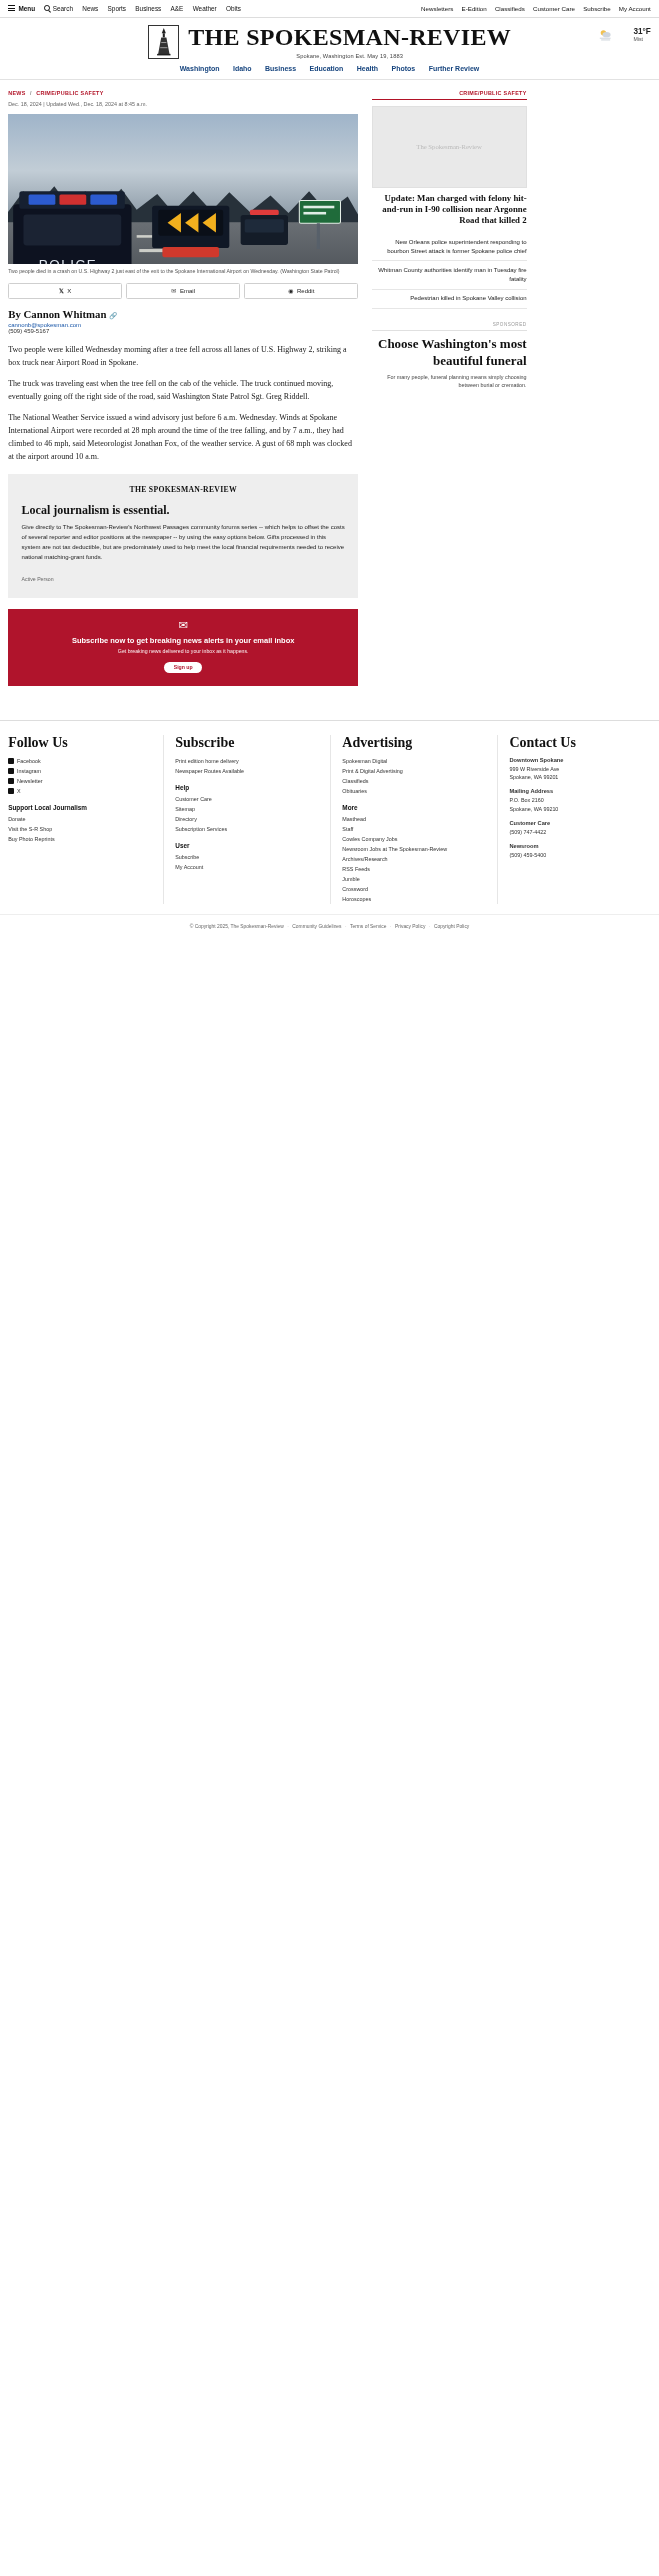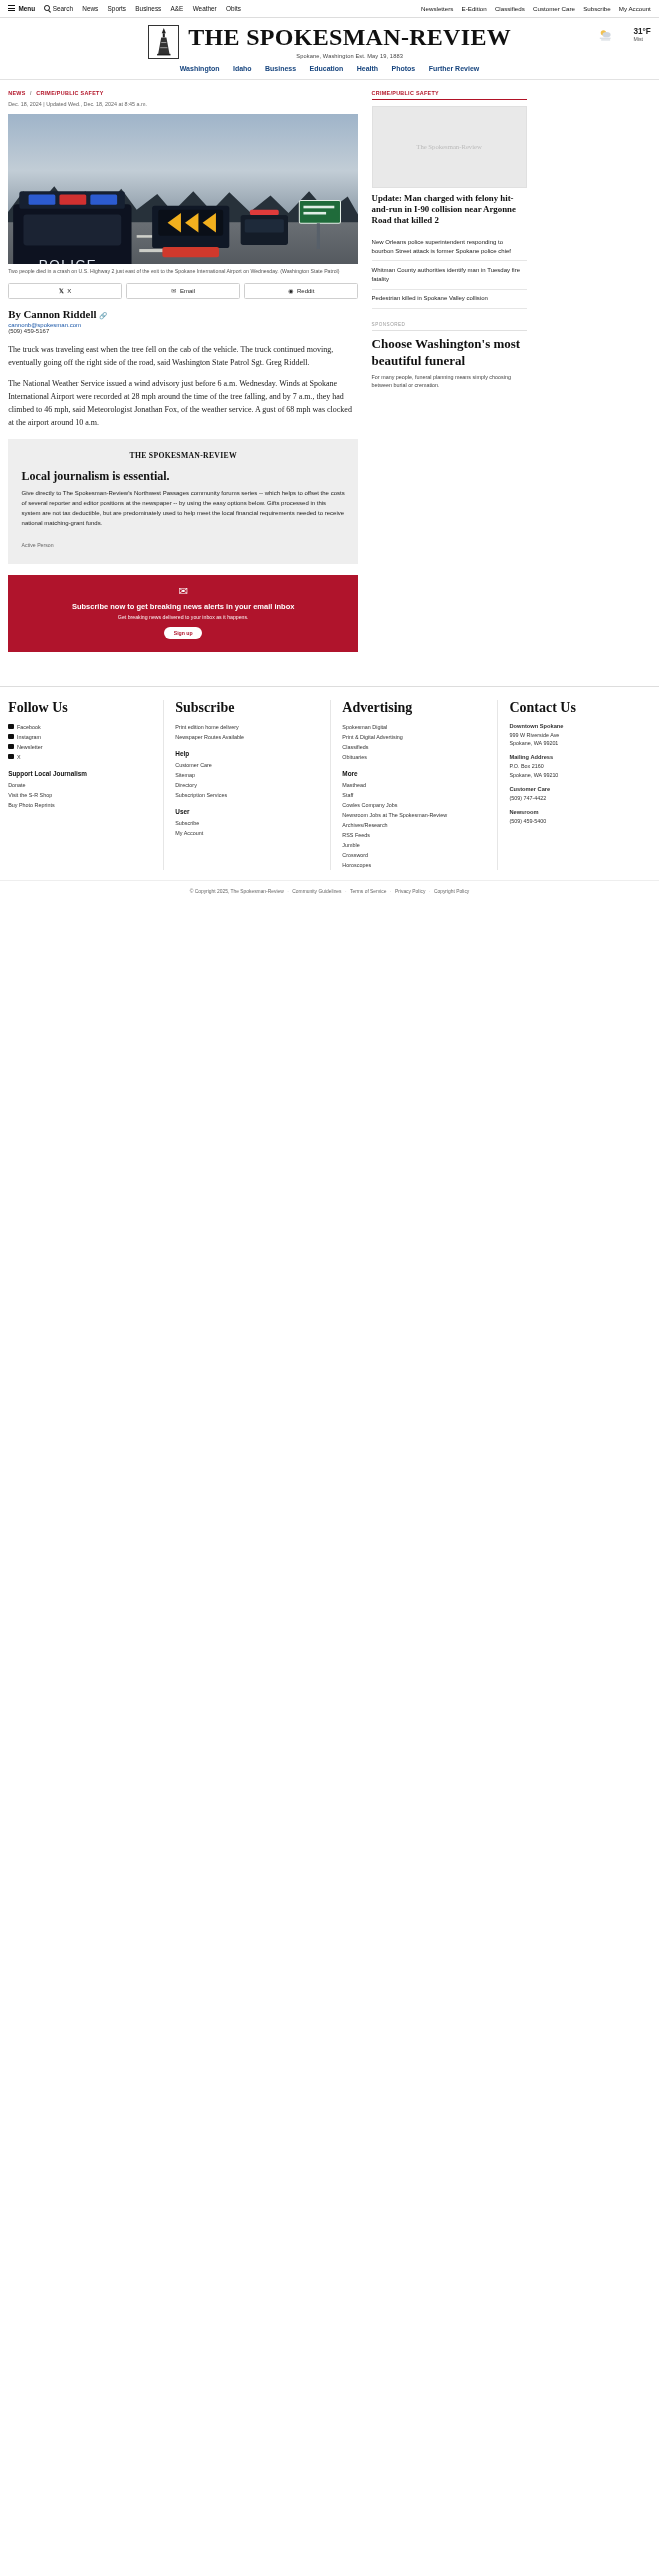--- a/index.html
+++ b/index.html
@@ -77,21 +77,21 @@
     font-size: 7px;
     font-weight: 700;
     color: #0f3d73;
     border-bottom: 0.5px solid #e2e2e2;
   }
   .mainnav a { color:#16447e; text-decoration:none; }
 
   
   .wrap { display:flex; max-width: 659px; margin: 0 auto; padding: 0 8.2px; gap: 13.4px; }
   .main-col { width: 350px; flex: 0 0 350px; padding-top: 9.3px; }
-  .side-col { width: 155px; flex: 0 0 155px; padding-top: 9.3px; }
+  .side-col { width: 155px; flex: 0 0 155px; padding-top: 9.3px; text-align: right; }
 
   .kicker { font-size: 5.4px; letter-spacing: 0.3px; color:#b11226; font-weight:700; margin-bottom: 5.2px; text-transform:uppercase;}
   .kicker .sep { color:#888; margin: 0 2.6px; }
   h1.headline {
     font-family: "Liberation Serif", serif;
     font-size: 20.6px;
     line-height: 1.12;
     font-weight: 700;
     margin: 0 0 6.2px 0;
     color:#111;
@@ -344,27 +344,28 @@
         <span>✉</span>
         <span>Email</span>
       </div>
       <div class="share-btn">
         <span>◉</span>
         <span>Reddit</span>
       </div>
     </div>
 
     <div class="author-name">
-      <span>By Cannon Riddell</span>
+      <span>By Cannon Whitman</span>
       <span style="font-size:6.7px;color:#1a57a8;">🔗</span>
     </div>
     <div class="author-email">cannonb@spokesman.com</div>
     <div class="author-phone">(509) 459-5167</div>
 
     <div class="article">
+      <p>Two people were killed Wednesday morning after a tree fell across all lanes of U.S. Highway 2, striking a box truck near Airport Road in Spokane.</p>
       <p>The truck was traveling east when the tree fell on the cab of the vehicle. The truck continued moving, eventually going off the right side of the road, said Washington State Patrol Sgt. Greg Riddell.</p>
       <p>The National Weather Service issued a wind advisory just before 6 a.m. Wednesday. Winds at Spokane International Airport were recorded at 28 mph around the time of the tree falling, and by 7 a.m., they had climbed to 46 mph, said Meteorologist Jonathan Fox, of the weather service. A gust of 68 mph was clocked at the airport around 10 a.m.</p>
     </div>
 
     <div class="support-box">
       <div class="sb-logo">THE SPOKESMAN-REVIEW</div>
       <div class="sb-title">Local journalism is essential.</div>
       <div class="sb-body">Give directly to The Spokesman-Review's Northwest Passages community forums series -- which helps to offset the costs of several reporter and editor positions at the newspaper -- by using the easy options below. Gifts processed in this system are not tax deductible, but are predominately used to help meet the local financial requirements needed to receive national matching-grant funds.</div>
       <div class="sb-active">Active Person</div>
     </div>

